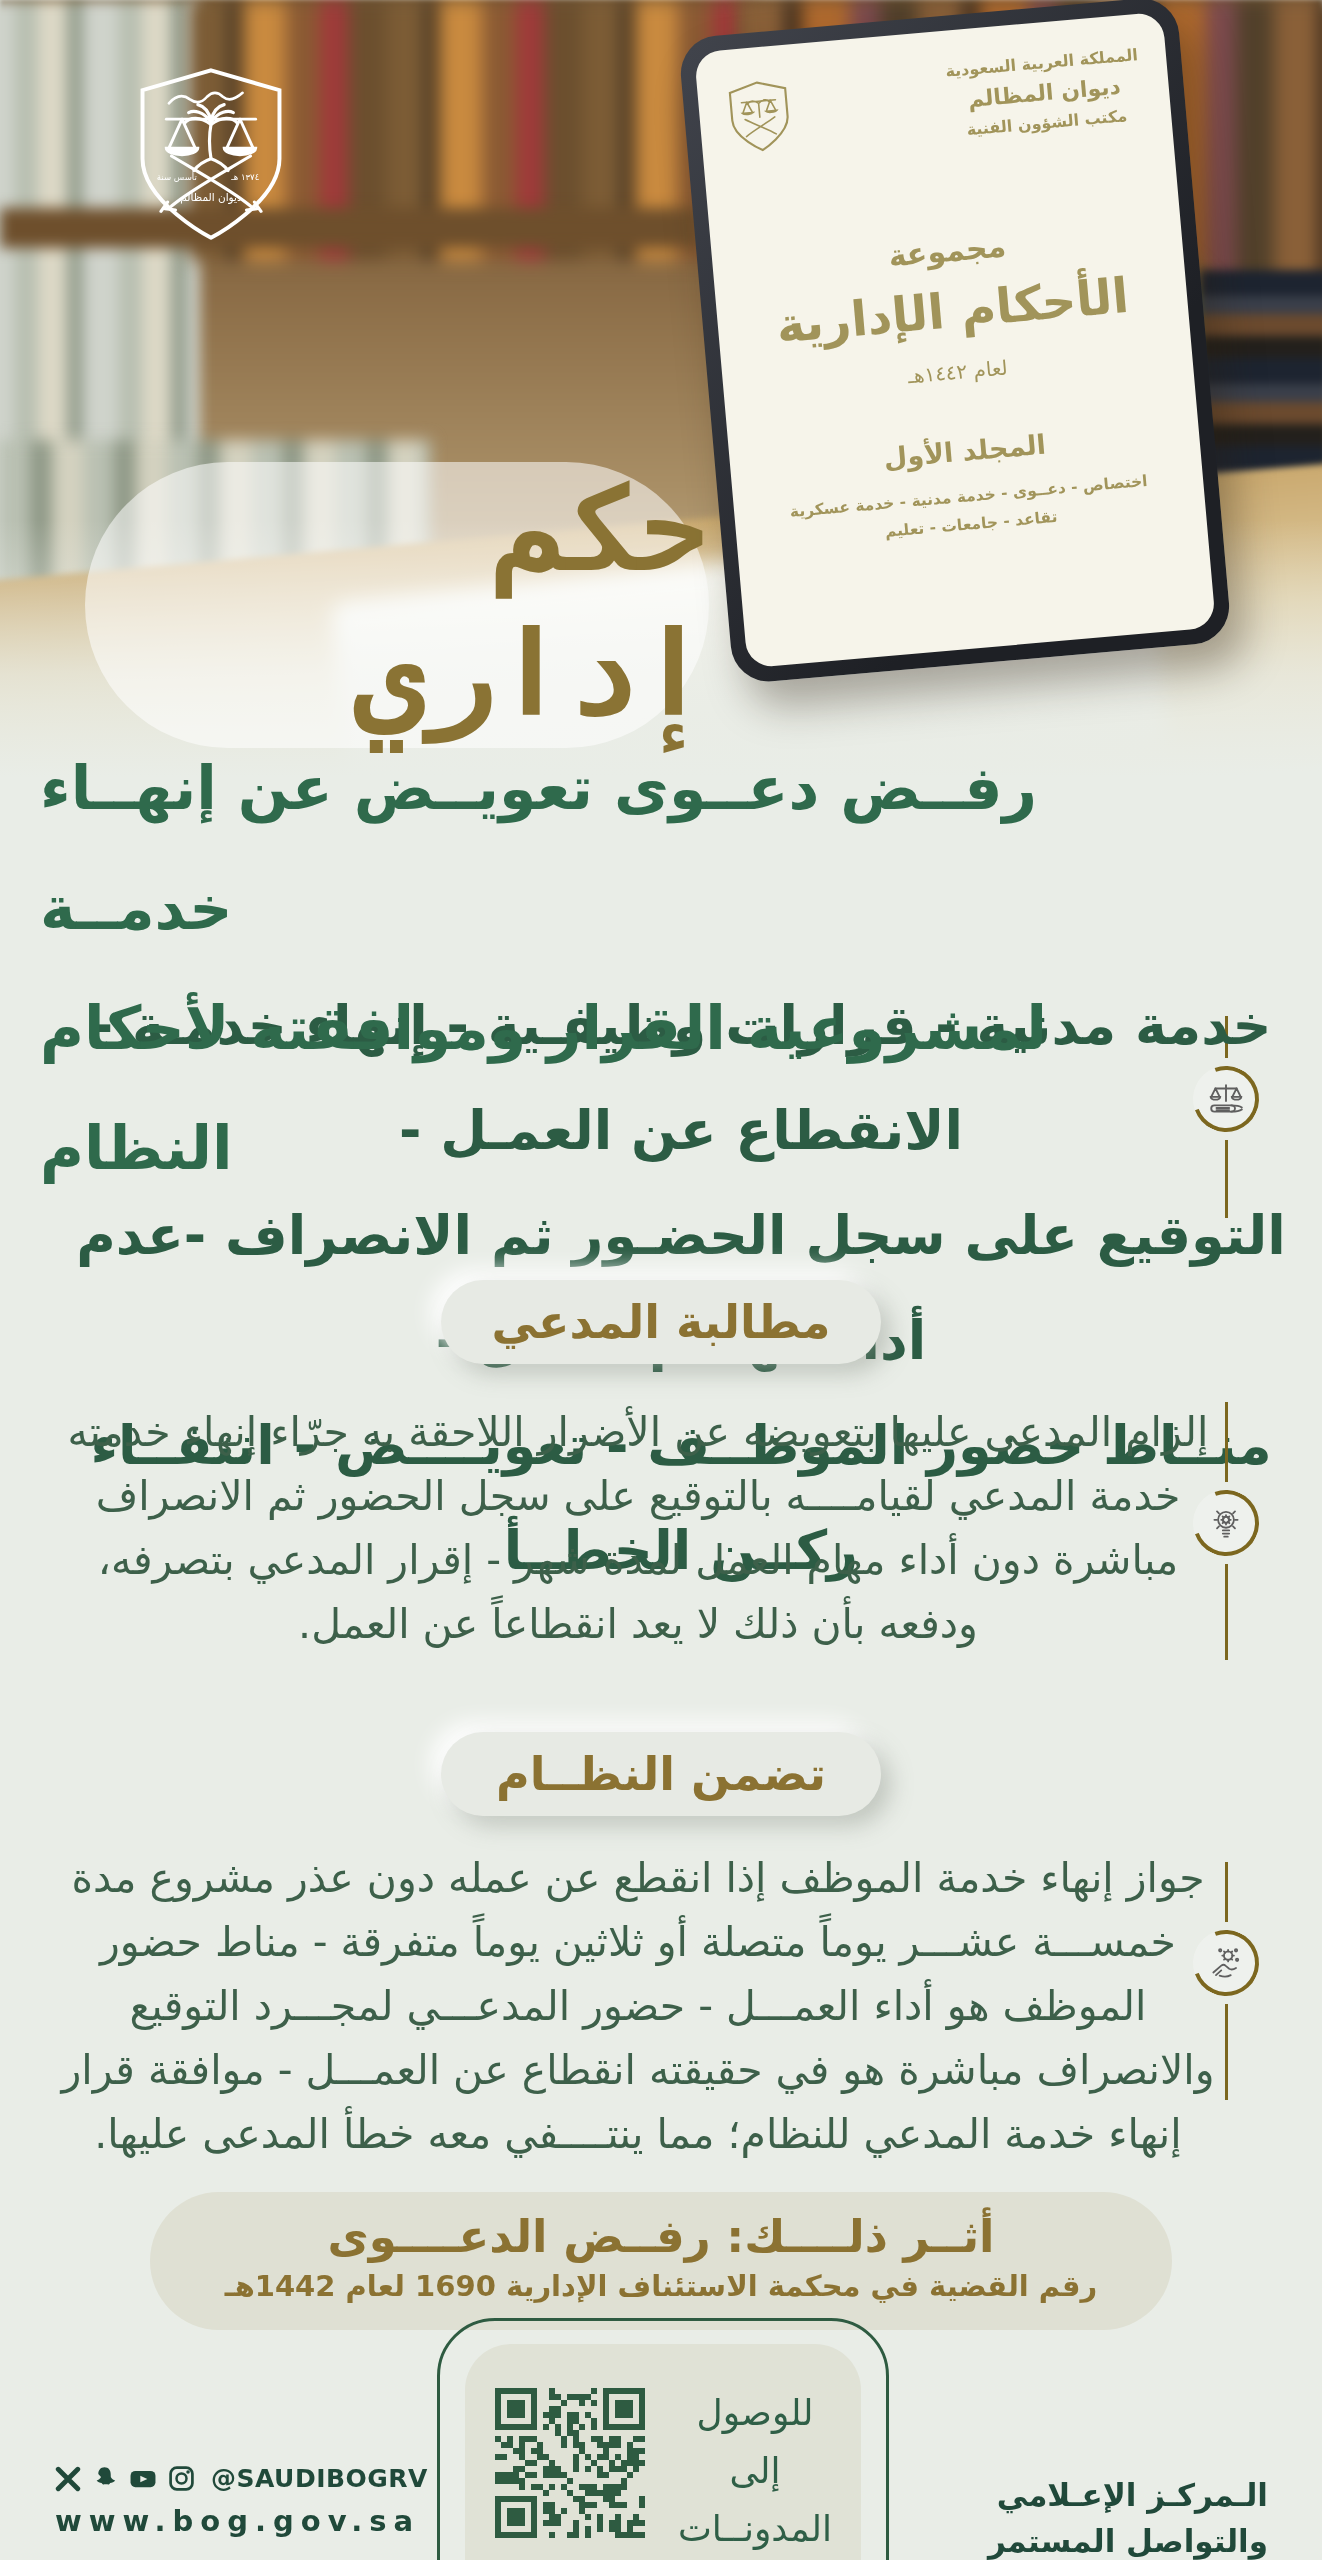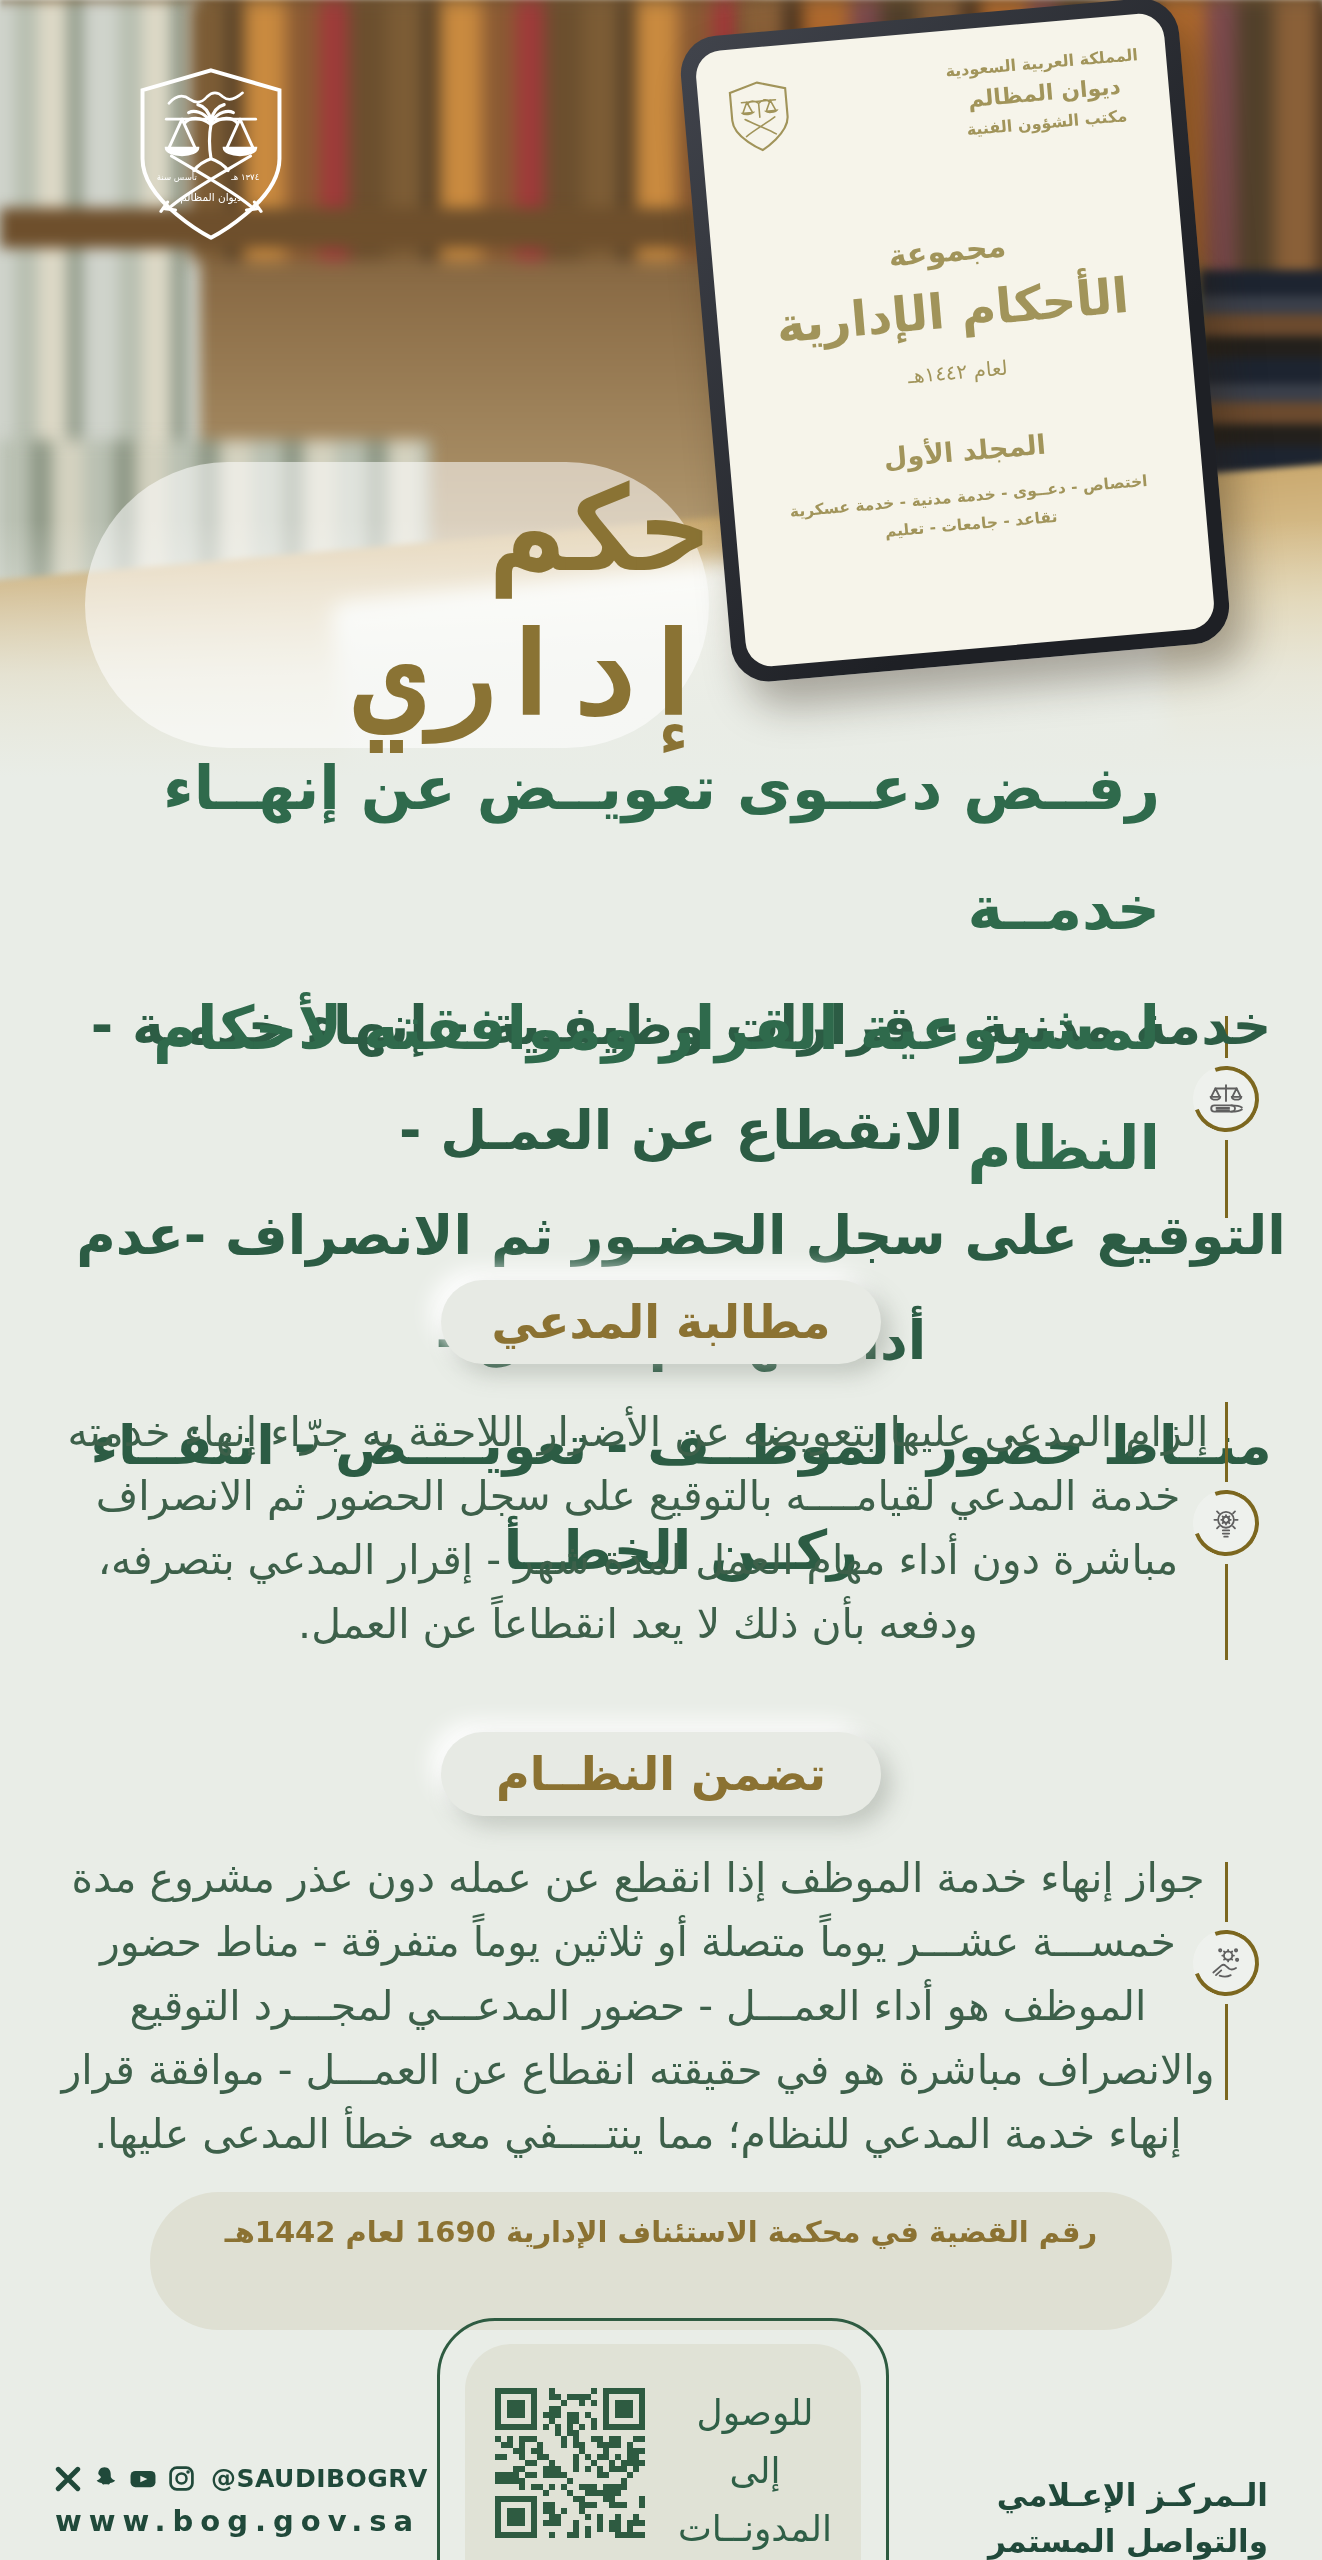--- a/index.html
+++ b/index.html
@@ -53,21 +53,21 @@
   .scr-head div:nth-child(2){font-size:22px;}
   .scr-logo{width:64px;height:76px;margin-top:6px;}
   .scr-mid{text-align:center;margin-top:86px;}
   .scr-t1{font-size:30px;font-weight:bold;}
   .scr-t2{font-size:48px;font-weight:bold;margin-top:14px;letter-spacing:1px;}
   .scr-t3{font-size:20px;margin-top:22px;}
   .scr-vol{font-size:27px;font-weight:bold;margin-top:52px;text-align:center;}
   .scr-sub{margin-top:16px;text-align:center;font-size:15.5px;line-height:28px;font-weight:bold;}
 
   
-  .title-block{position:absolute;left:0;top:728px;width:1160px;text-align:right;z-index:5;padding-left:40px;}
+  .title-block{position:absolute;left:0;top:728px;width:1160px;text-align:left;z-index:5;padding-left:40px;}
   .title-block div{font-size:60px;line-height:120px;font-weight:bold;color:#2f6a4c;}
 
   .kw-block{position:absolute;left:0;top:973px;width:1322px;text-align:center;}
   .kw-block div{font-size:54px;line-height:105px;font-weight:bold;color:#2c5c44;margin-left:40px;}
 
   .para{position:absolute;left:0;width:1276px;text-align:center;}
   .para div{font-size:41px;line-height:64px;color:#3d604a;}
   .para-1{top:1400px;}
   .para-2{top:1846px;}
 
@@ -266,20 +266,21 @@
   </div>
   <div class="para para-2">
       <div>جواز إنهاء خدمة الموظف إذا انقطع عن عمله دون عذر مشروع مدة</div>
       <div>خمســـة عشـــر يوماً متصلة أو ثلاثين يوماً متفرقة - مناط حضور</div>
       <div>الموظف هو أداء العمـــل - حضور المدعـــي لمجـــرد التوقيع</div>
       <div>والانصراف مباشرة هو في حقيقته انقطاع عن العمـــل - موافقة قرار</div>
       <div>إنهاء خدمة المدعي للنظام؛ مما ينتــــفي معه خطأ المدعى عليها.</div>
     </div>
 
   <div class="result">
+    <div class="result-main">أثــر ذلــــك: رفــض الدعــــوى</div>
     <div class="result-case">رقم القضية في محكمة الاستئناف الإدارية 1690 لعام 1442هـ</div>
   </div>
 
   <div class="qr-outline"></div>
   <div class="qr-box">
     <div class="qr-caption">
         <div>للوصول إلى</div>
         <div>المدونــات</div>
         <div>القضائيــــة</div>
       </div>

